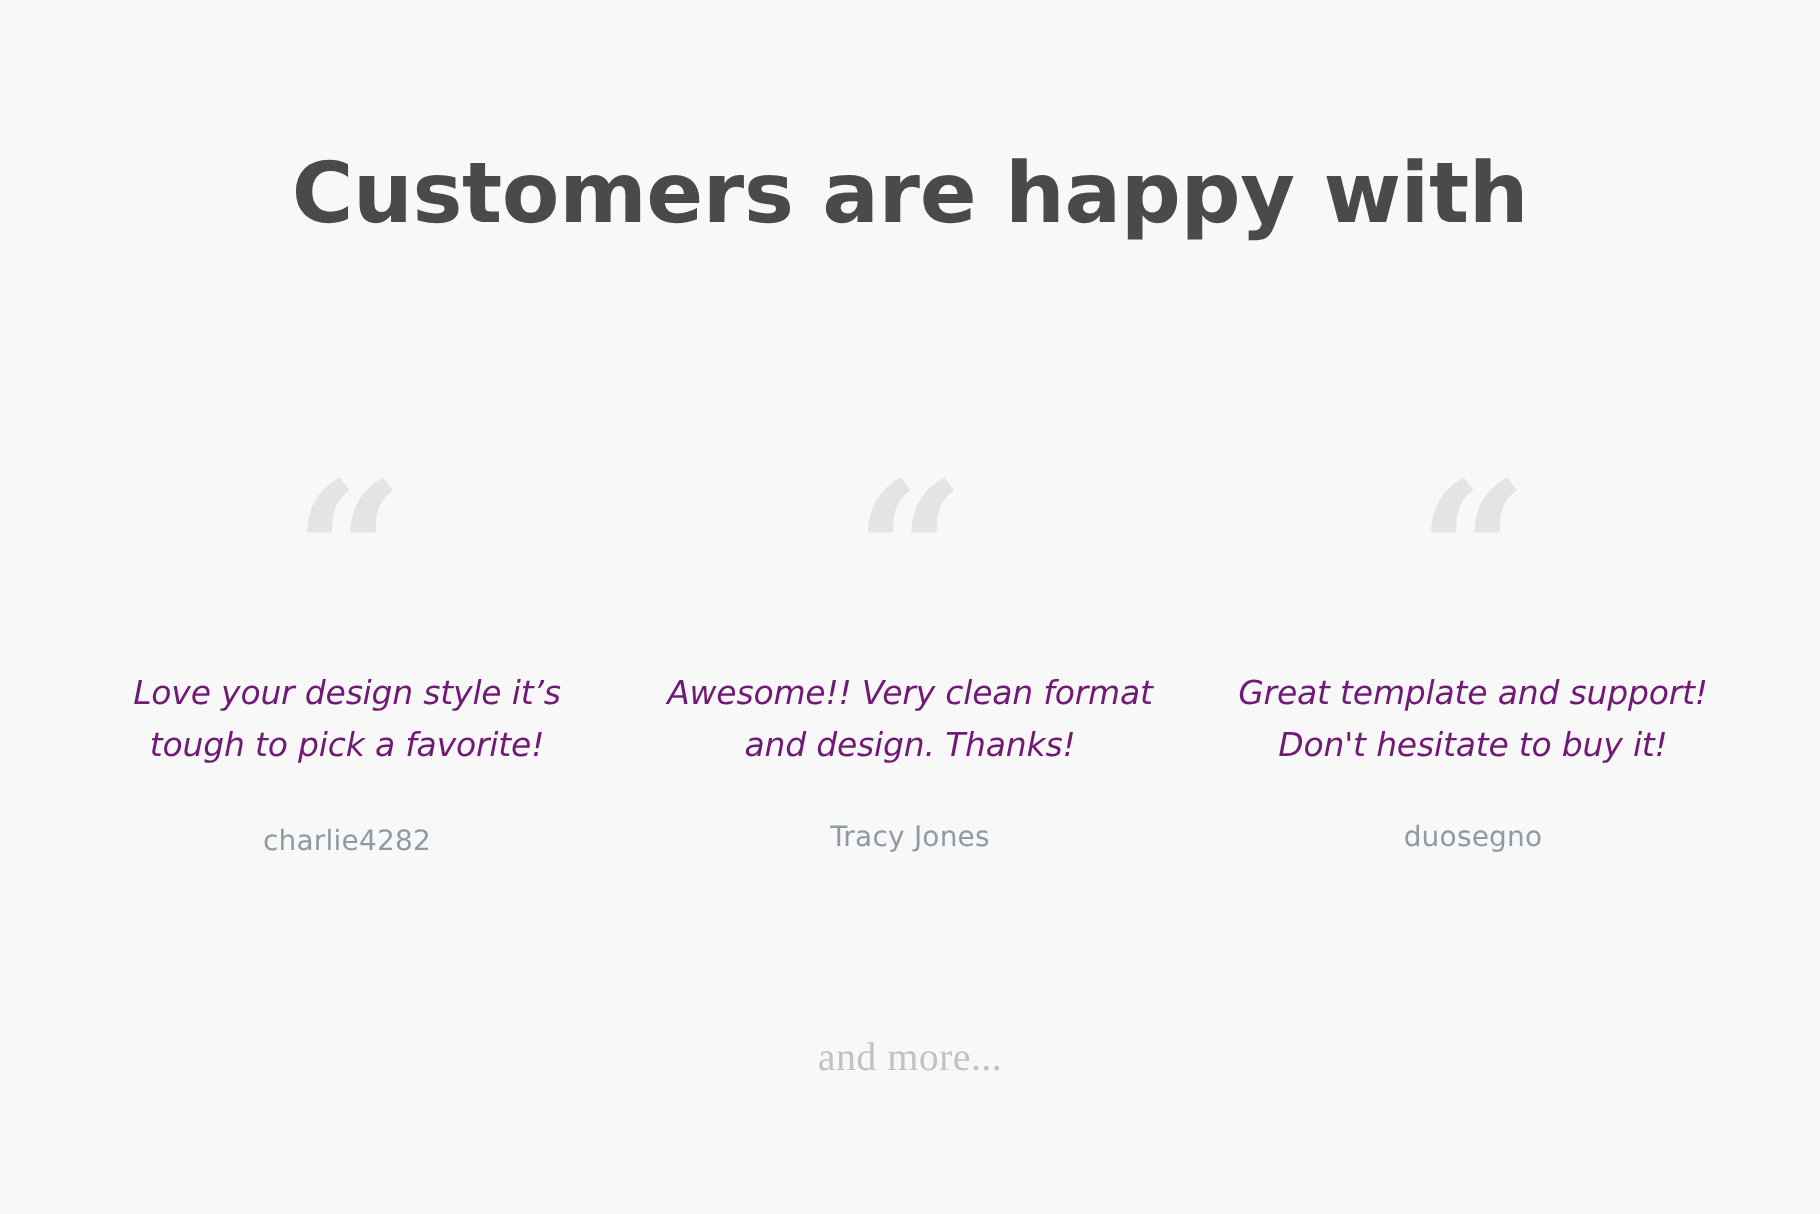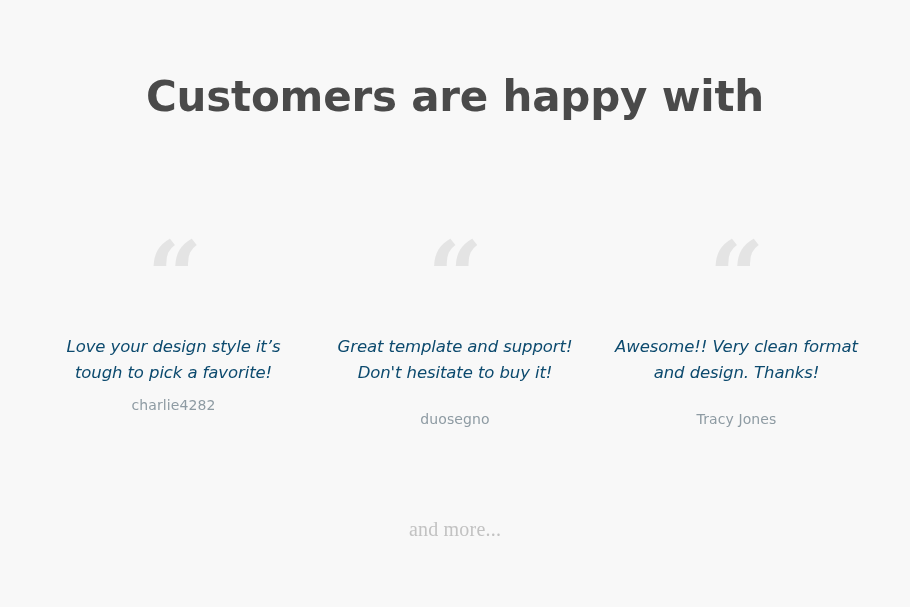--- a/index.html
+++ b/index.html
@@ -70,21 +70,21 @@
     font-weight: bold;
     font-size: 96px;
     line-height: 62px;
     height: 62px;
     user-select: none;
   }
 
   .quote-text {
     margin-top: 26px;
     width: 252px;
-    color: #0c4a6e;
+    color: #701a75;
     font-family: "DejaVu Sans", sans-serif;
     font-style: italic;
     font-weight: normal;
     font-size: 16.5px;
     line-height: 26px;
     letter-spacing: -0.1px;
   }
 
   .quote-author {
     margin-top: 24px;
@@ -93,21 +93,21 @@
     font-size: 14px;
     line-height: 18px;
     letter-spacing: 0.1px;
   }
 
   
   .col-0 .quote-mark { padding-left: 2px; }
   .col-1 .quote-mark { padding-left: 0px; }
   .col-2 .quote-mark { padding-left: 0px; }
 
-  .col-0 .quote-author { margin-top: 10px; }
+  .col-0 .quote-author { margin-top: 26px; }
   .col-1 .quote-author { margin-top: 24px; }
   .col-2 .quote-author { margin-top: 24px; }
 
   
   .footer-more {
     position: absolute;
     top: 516px;
     left: 0;
     width: 910px;
     text-align: center;
@@ -128,29 +128,29 @@
   </div>
 
   <div class="testimonials">
 
     <div class="testimonial col-0">
       <span class="quote-mark">“</span>
       <div class="quote-text">Love your design style it’s tough to pick a favorite!</div>
       <div class="quote-author">charlie4282</div>
     </div>
 
+    <div class="testimonial col-1">
+      <span class="quote-mark">“</span>
+      <div class="quote-text">Awesome!! Very clean format and design. Thanks!</div>
+      <div class="quote-author">Tracy Jones</div>
+    </div>
+
     <div class="testimonial col-2">
       <span class="quote-mark">“</span>
       <div class="quote-text">Great template and support! Don't hesitate to buy it!</div>
       <div class="quote-author">duosegno</div>
-    </div>
-
-    <div class="testimonial col-1">
-      <span class="quote-mark">“</span>
-      <div class="quote-text">Awesome!! Very clean format and design. Thanks!</div>
-      <div class="quote-author">Tracy Jones</div>
     </div>
 
   </div>
 
   <div class="footer-more">and more...</div>
 
 </div>
 
 </body></html>

